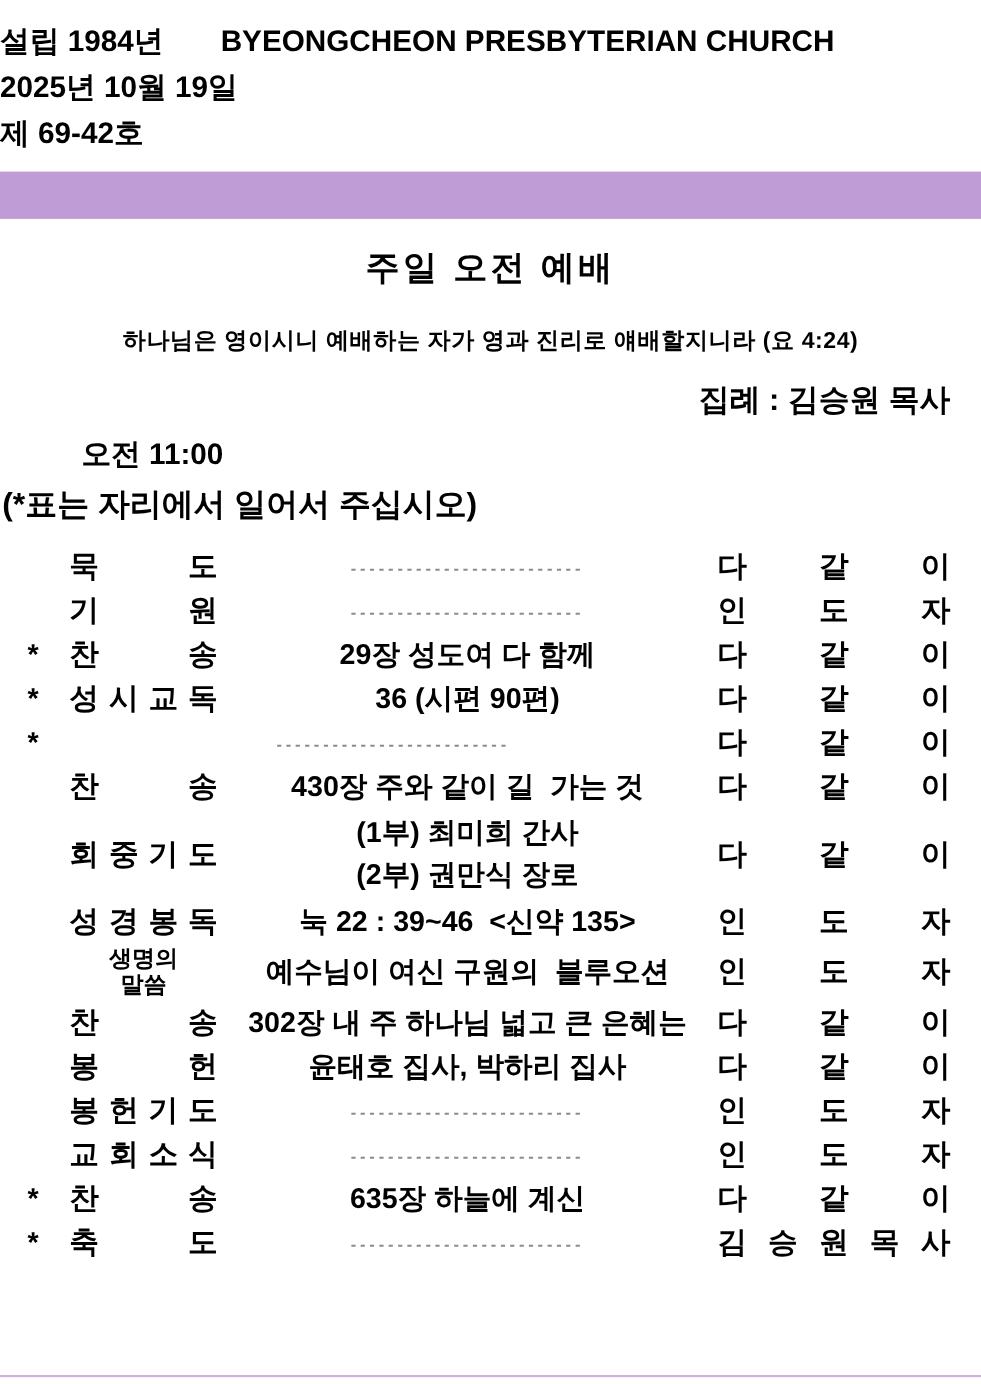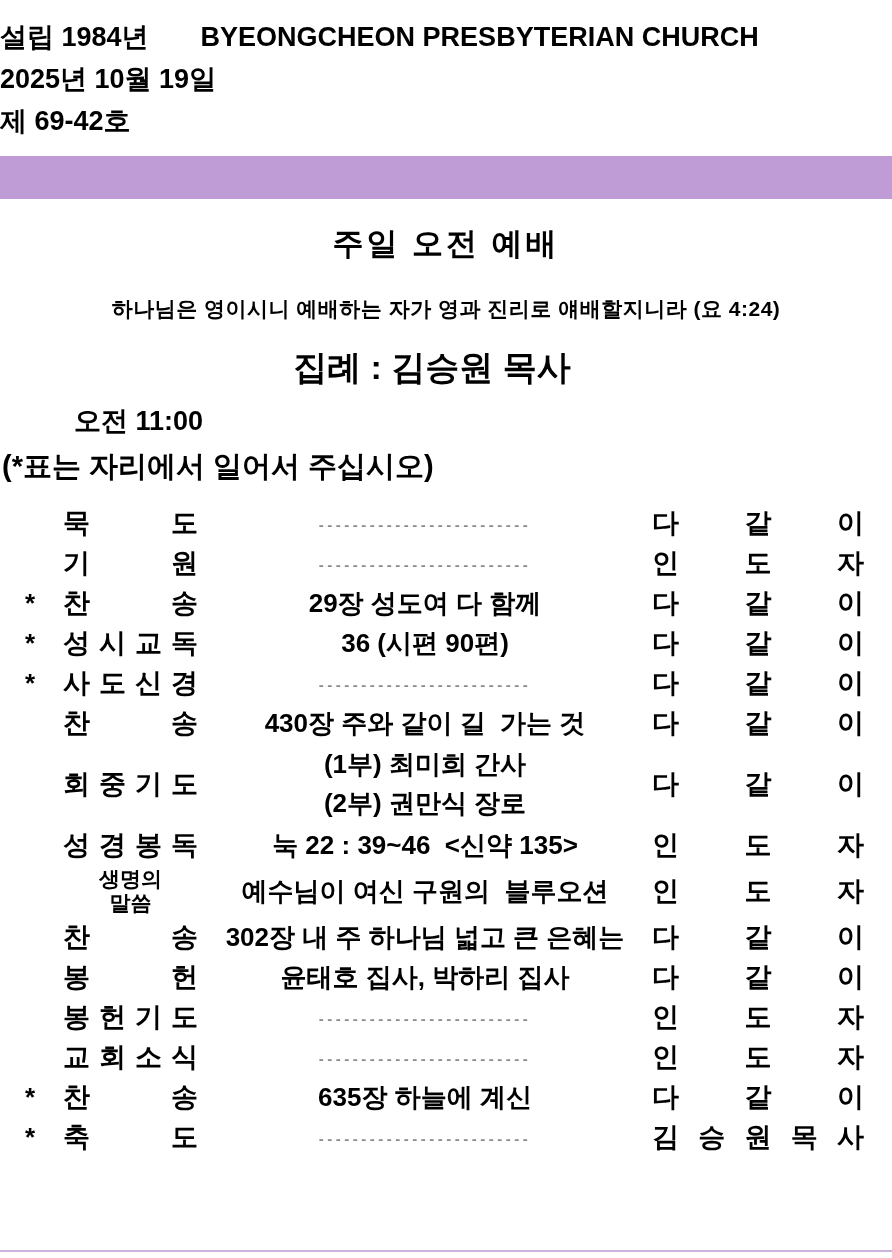--- a/index.html
+++ b/index.html
@@ -15,21 +15,21 @@
   }
   
   .header { padding:16px 14px 0 0; text-align:left; }
   .hline { line-height:42px; font-size:27px; white-space:nowrap; }
   .hline .established { margin-right:52px; }
   
   .banner { width:100%; height:43px; margin-top:14px; background:#c09cd6; }
   
   .service-title { margin:24px 0 0; text-align:center; font-size:31px; letter-spacing:3px; }
   .verse { margin:30px 0 0; text-align:center; font-size:21px; color:#8b008b; letter-spacing:.5px; }
-  .officiant { margin:22px 28px 0 0; text-align:center; font-size:34px; }
+  .officiant { margin:22px 28px 0 0; text-align:right; font-size:28px; }
   .service-time { margin:12px 0 0 74px; font-size:27px; }
   .stand-note { margin:8px 0 0 2px; font-size:29px; }
   
   .order { margin-top:18px; padding-left:25px; }
   .row { display:flex; align-items:center; min-height:36px; margin-bottom:4px; font-size:27px; }
   .cell { flex:none; }
   .star { width:38px; font-size:26px; }
   .item { width:135px;font-family:Liberation Serif, serif; }
   .justify { text-align:justify; text-align-last:justify; }
   .item-stacked { text-align:center; font-size:21px; line-height:1.15; }
@@ -88,21 +88,20 @@
         <div class="cell leader justify">다 같 이</div>
       </div>
       <div class="row">
         <div class="cell star">*</div>
         <div class="cell item justify">성 시 교 독</div>
         <div class="cell content">36 (시편 90편)</div>
         <div class="cell leader justify">다 같 이</div>
       </div>
       <div class="row">
         <div class="cell star">*</div>
-        <div class="cell item justify">사 도 신 경</div>
         <div class="cell content"><span class="dashes" style="color: rgb(138, 138, 138);">-------------------------</span></div>
         <div class="cell leader justify">다 같 이</div>
       </div>
       <div class="row">
         <div class="cell star"></div>
         <div class="cell item justify">찬 송</div>
         <div class="cell content">430장 주와 같이 길  가는 것</div>
         <div class="cell leader justify">다 같 이</div>
       </div>
       <div class="row">

